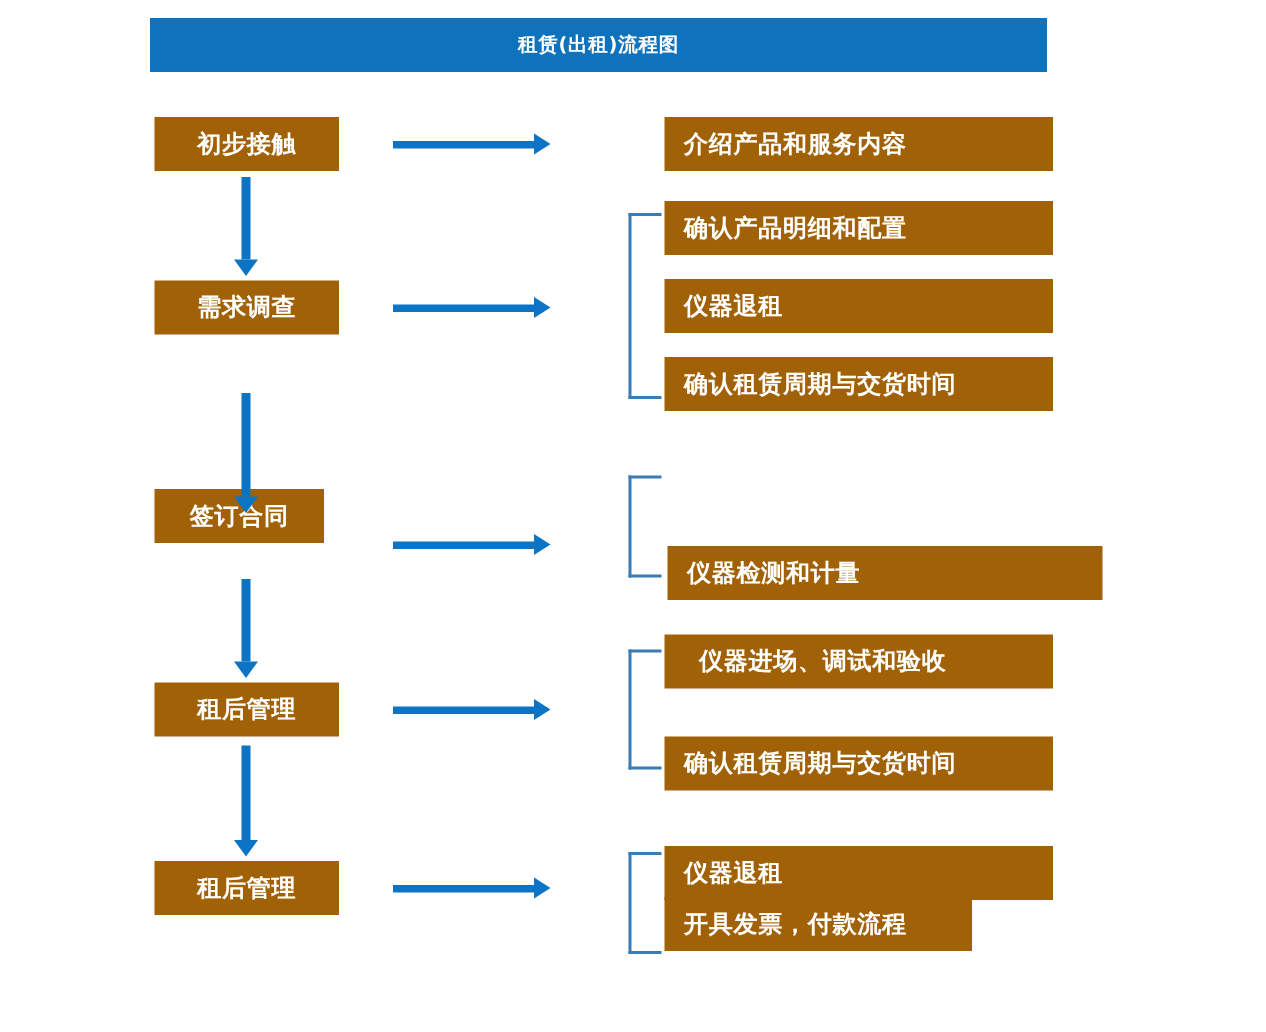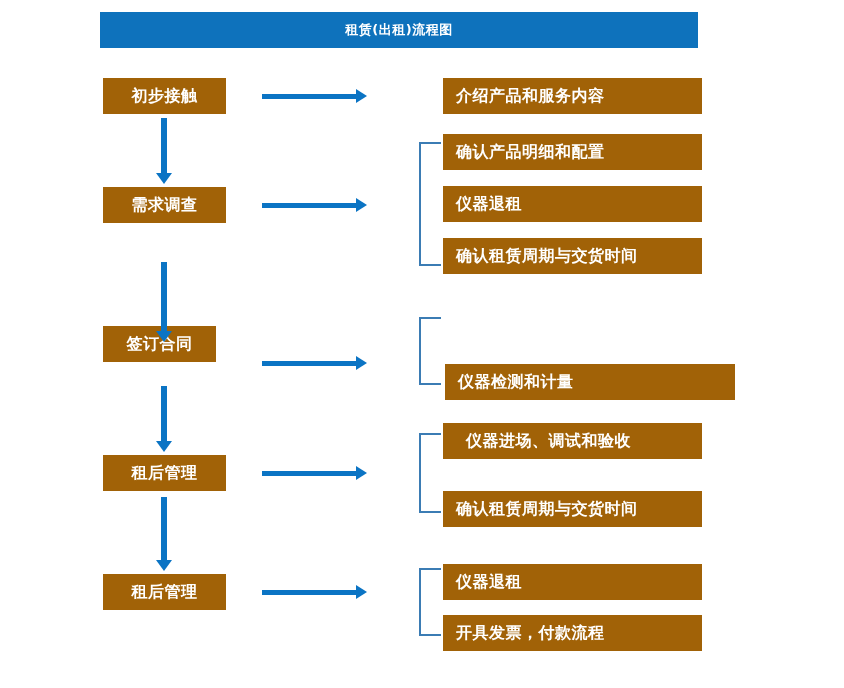--- a/index.html
+++ b/index.html
@@ -148,15 +148,15 @@
 
 
   <div class="box detail-box" style="left:445px;top:364px;width:290px;height:36px;">仪器检测和计量</div>
 
   <div class="box detail-box" style="left:443px;top:423px;width:259px;height:36px;padding-left:23px;">仪器进场、调试和验收</div>
 
   <div class="box detail-box" style="left:443px;top:491px;width:259px;height:36px;">确认租赁周期与交货时间</div>
 
   <div class="box detail-box" style="left:443px;top:564px;width:259px;height:36px;">仪器退租</div>
 
-  <div class="box detail-box" style="left:443px;top:615px;width:259px;height:36px;text-align:center;">开具发票，付款流程</div>
+  <div class="box detail-box" style="left:443px;top:598px;width:205px;height:36px;text-align:center;">开具发票，付款流程</div>
 
 </div>
 
 </body></html>

